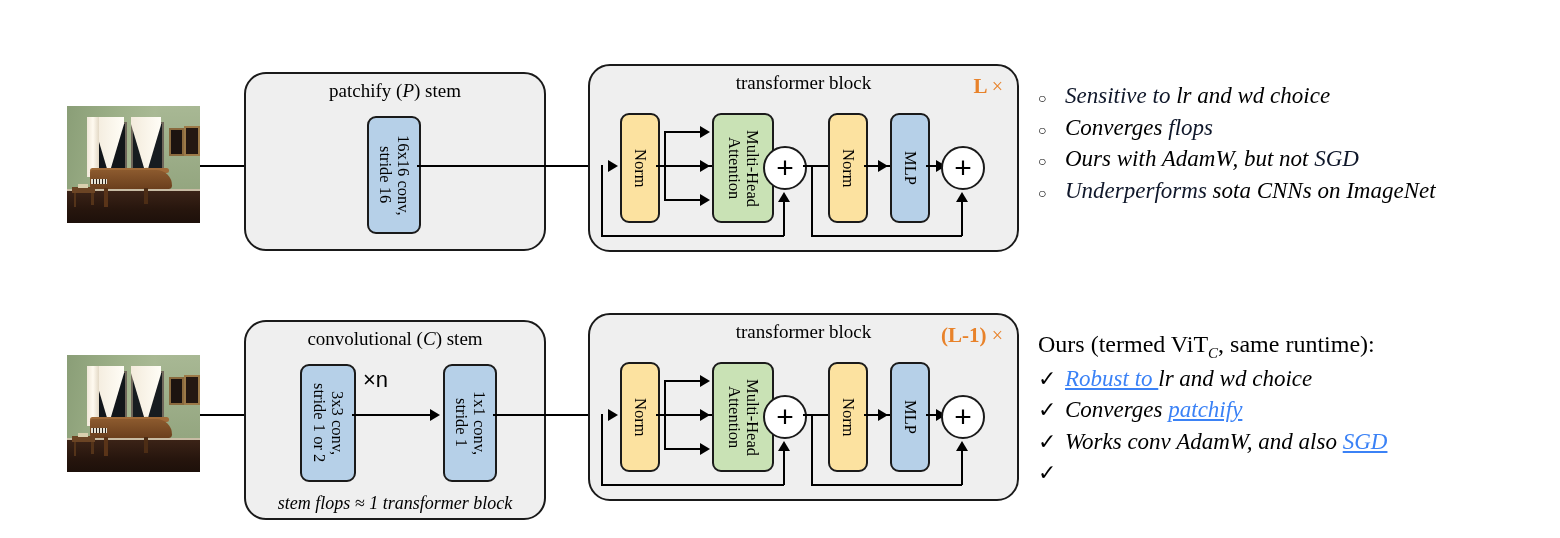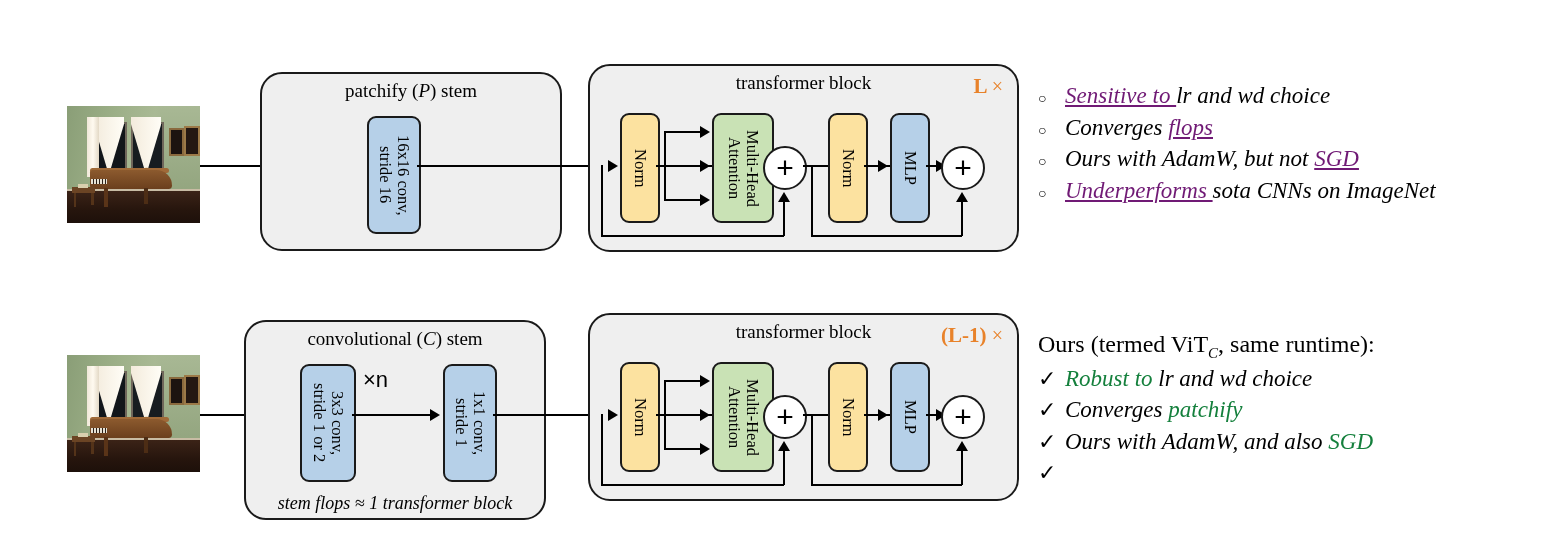--- a/index.html
+++ b/index.html
@@ -89,22 +89,22 @@
   
   .txtcol{position:absolute;width:520px;}
   .txt-head{font-size:24px;line-height:1.25;white-space:nowrap;}
   .txt-head sub{font-size:15px;font-style:italic;}
   .bullets{margin:0;padding:0;list-style:none;}
   .bullets li{display:flex;align-items:baseline;font-size:23px;font-style:italic;
       line-height:1.38;white-space:nowrap;}
   .bul-mark{display:inline-block;width:27px;flex:0 0 27px;font-style:normal;}
   .circ{font-size:14px;}
   .chk{font-size:22px;}
-  .red{color:#701a75;text-decoration:underline;}
-  .grn{color:#15803d;}
+  .red{color:#0f172a;}
+  .grn{color:#3b82f6;text-decoration:underline;}
 </style>
 </head>
 <body>
 
 <div class="row" id="row-top">
 
   <div class="thumb" style="left:67px;top:106px;">
     <div class="scene">
       <div class="wall"></div>
         <div class="wall-r"></div>
@@ -126,21 +126,21 @@
       <div class="stool"></div>
         <div class="stool-l1"></div>
         <div class="stool-l2"></div>
       <div class="book"></div>
     </div>
   </div>
 
   <div class="wire h" style="left:200px;top:165px;width:160px;"></div>
   <div class="arrowR" style="left:358px;top:160px;"></div>
 
-  <div class="outer" style="left:260px;top:72px;width:298px;height:175px;text-decoration:underline;">
+  <div class="outer" style="left:244px;top:72px;width:298px;height:175px;text-decoration:underline;">
     <div class="outer-title">
       <span>patchify (</span><i>P</i><span>) stem</span>
     </div>
   </div>
   <div class="blk blue" style="left:367px;top:116px;width:50px;height:114px;">
     <span>
         <span style="display:block">16x16 conv,</span>
         <span style="display:block">stride 16</span>
       </span>
   </div>
@@ -351,20 +351,20 @@
         <li>
           <span class="bul-mark chk">✓</span>
           <span><span class="grn">Robust to </span><span>lr and wd choice</span></span>
         </li>
         <li>
           <span class="bul-mark chk">✓</span>
           <span><span>Converges </span><span class="grn">patchify</span></span>
         </li>
         <li>
           <span class="bul-mark chk">✓</span>
-          <span><span>Ours with AdamW, and also </span><span class="grn">SGD</span></span>
+          <span><span>Works conv AdamW, and also </span><span class="grn">SGD</span></span>
         </li>
         <li>
           <span class="bul-mark chk">✓</span>
         </li>
       </ul>
   </div>
 </div>
 
 </body></html>

